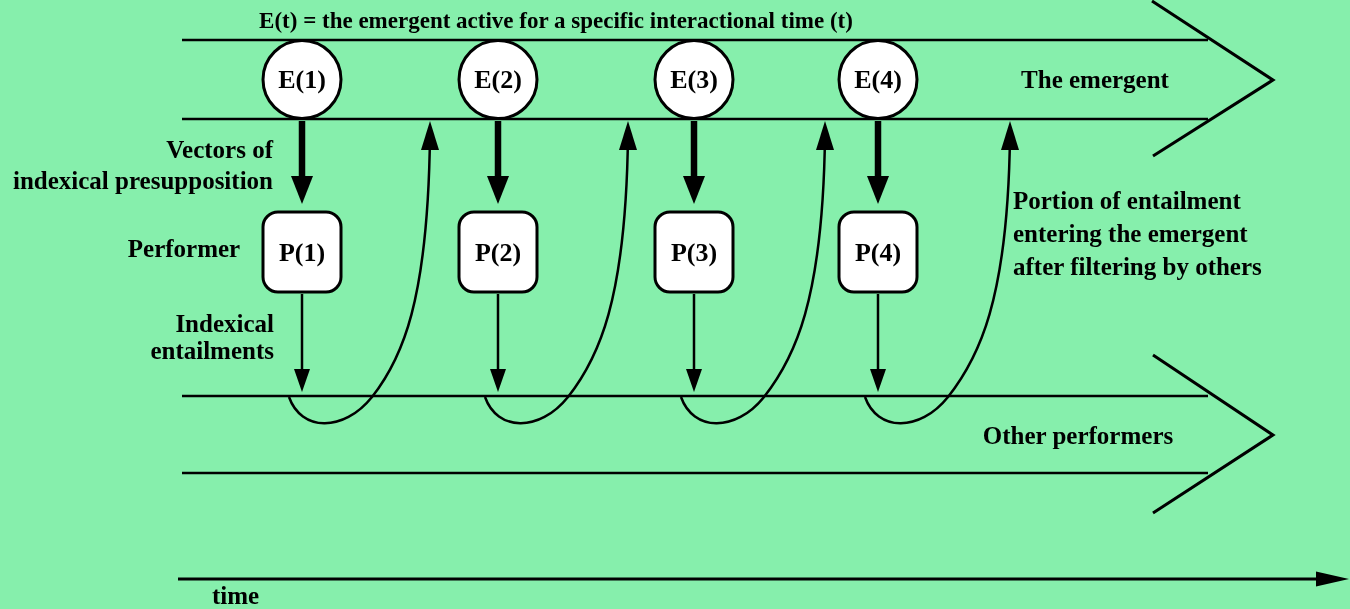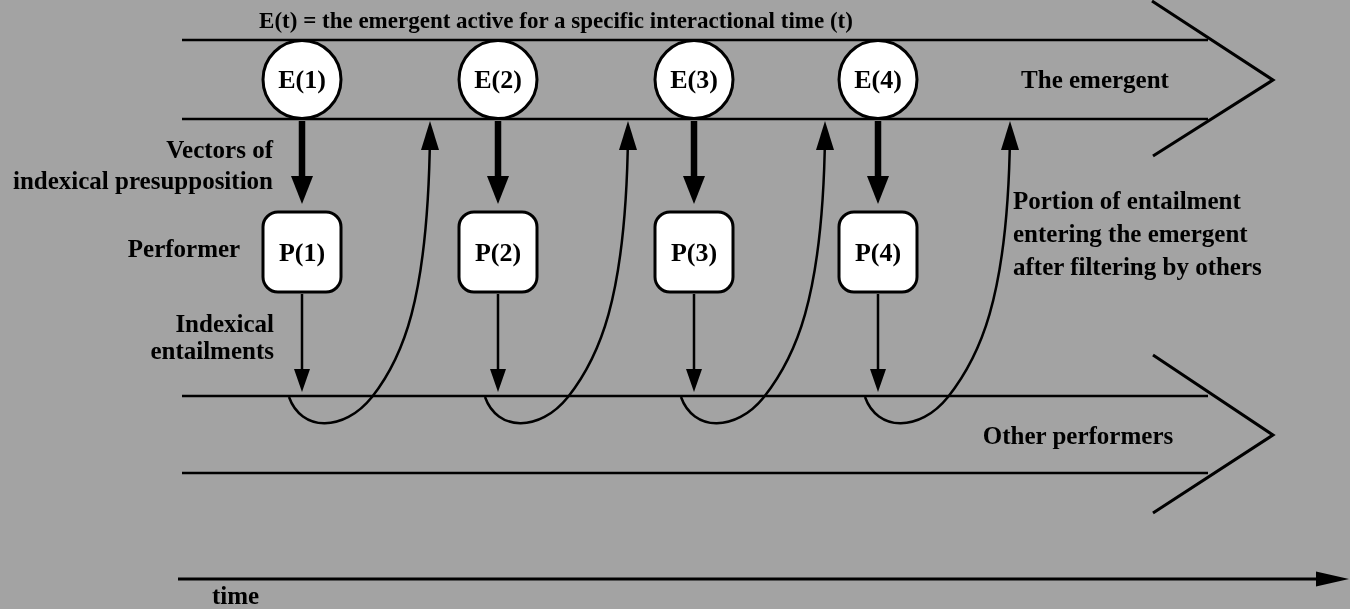--- a/index.html
+++ b/index.html
@@ -4,21 +4,21 @@
 <style>
   html, body {
     margin: 0;
     padding: 0;
     background: #ffffff;
   }
   .stage {
     position: relative;
     width: 1350px;
     height: 609px;
-    background: #a3a3a3;
+    background: #86efac;
     overflow: hidden;
   }
   svg text {
     font-family: "Liberation Serif", "DejaVu Serif", serif;
     font-weight: bold;
     fill: #000000;
   }
   .t-title { font-size: 23px; }
   .t-node  { font-size: 26px; }
   .t-band  { font-size: 25px; }

